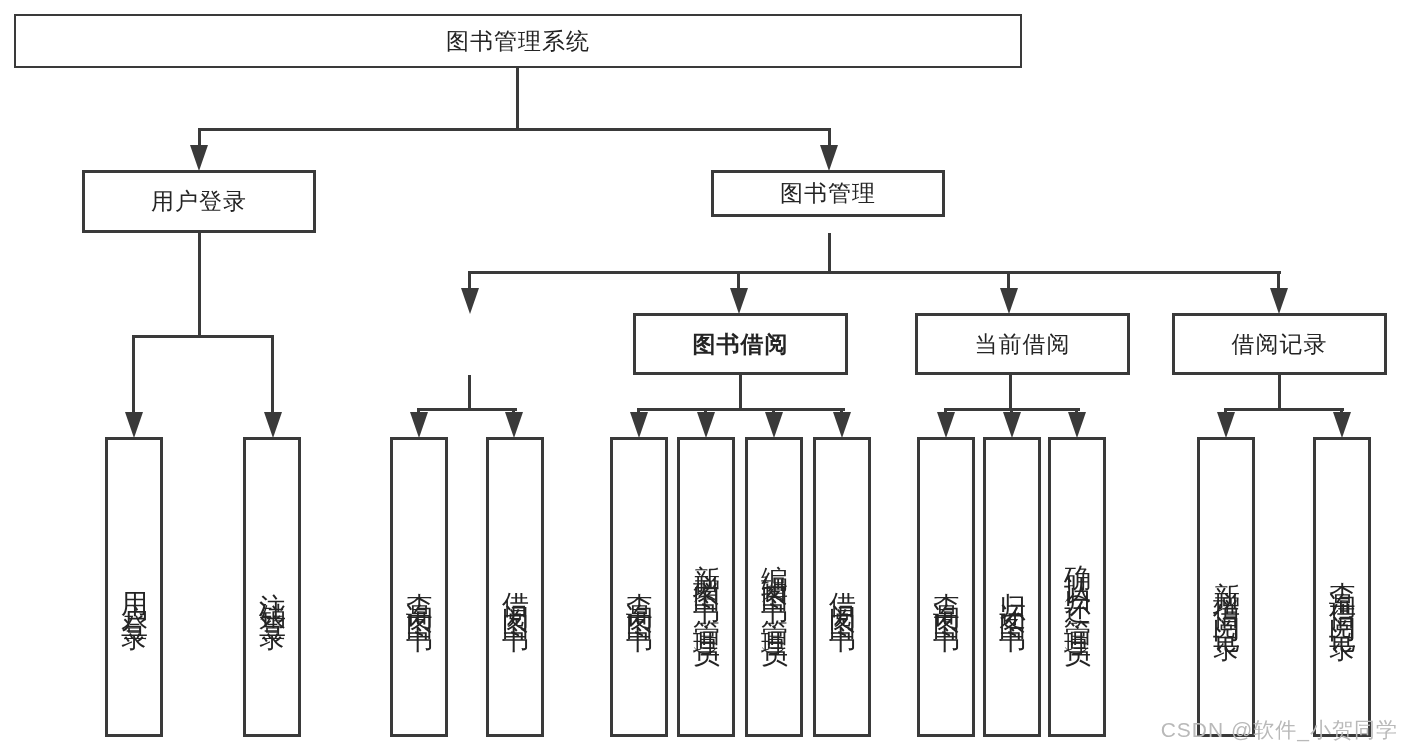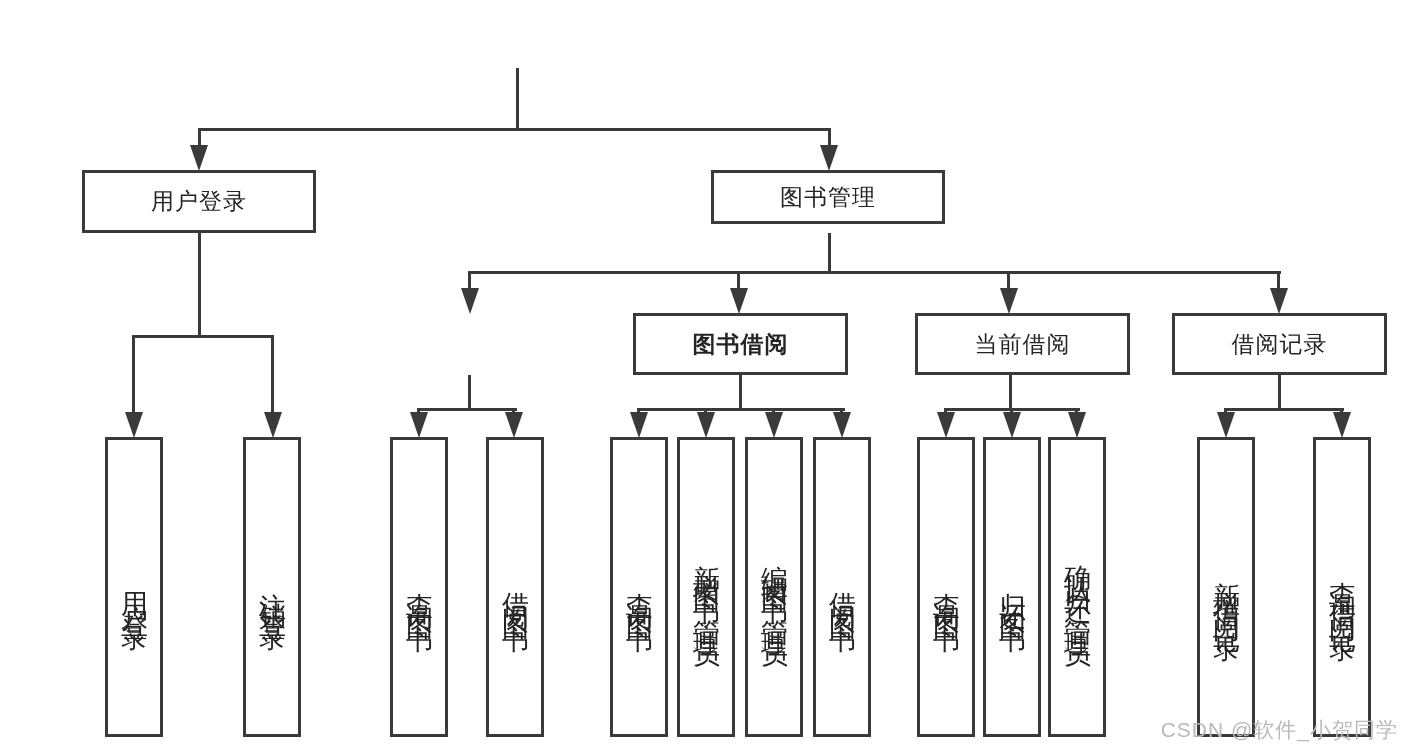--- a/index.html
+++ b/index.html
@@ -42,32 +42,35 @@
   .watermark{
     position:absolute;right:7px;top:716px;font-size:21px;
     color:var(--wm);letter-spacing:1px;white-space:nowrap;
   }
 </style>
 </head>
 <body>
 
 <div class="canvas">
 
+  <div class="box root" style="left:14px;top:14px;width:1008px;height:54px;">
+    <span>图书管理系统</span>
+  </div>
 
   <div class="vl" style="left:516px;top:68px;height:62px;"></div>
   <div class="hl" style="left:198px;top:128px;width:633px;"></div>
   <div class="vl" style="left:198px;top:128px;height:20px;"></div>
   <div class="arr" style="left:190px;top:145px;"></div>
   <div class="vl" style="left:828px;top:128px;height:20px;"></div>
   <div class="arr" style="left:820px;top:145px;"></div>
 
   <div class="box" style="left:82px;top:170px;width:234px;height:63px;">
     <span>用户登录</span>
   </div>
-  <div class="box" style="left:711px;top:170px;width:234px;height:54px;">
+  <div class="box" style="left:711px;top:170px;width:234px;height:47px;">
     <span>图书管理</span>
   </div>
 
   <div class="vl" style="left:198px;top:233px;height:104px;"></div>
   <div class="hl" style="left:132px;top:335px;width:142px;"></div>
   <div class="vl" style="left:132px;top:335px;height:80px;"></div>
   <div class="arr" style="left:125px;top:412px;"></div>
   <div class="vl" style="left:271px;top:335px;height:80px;"></div>
   <div class="arr" style="left:264px;top:412px;"></div>
 

